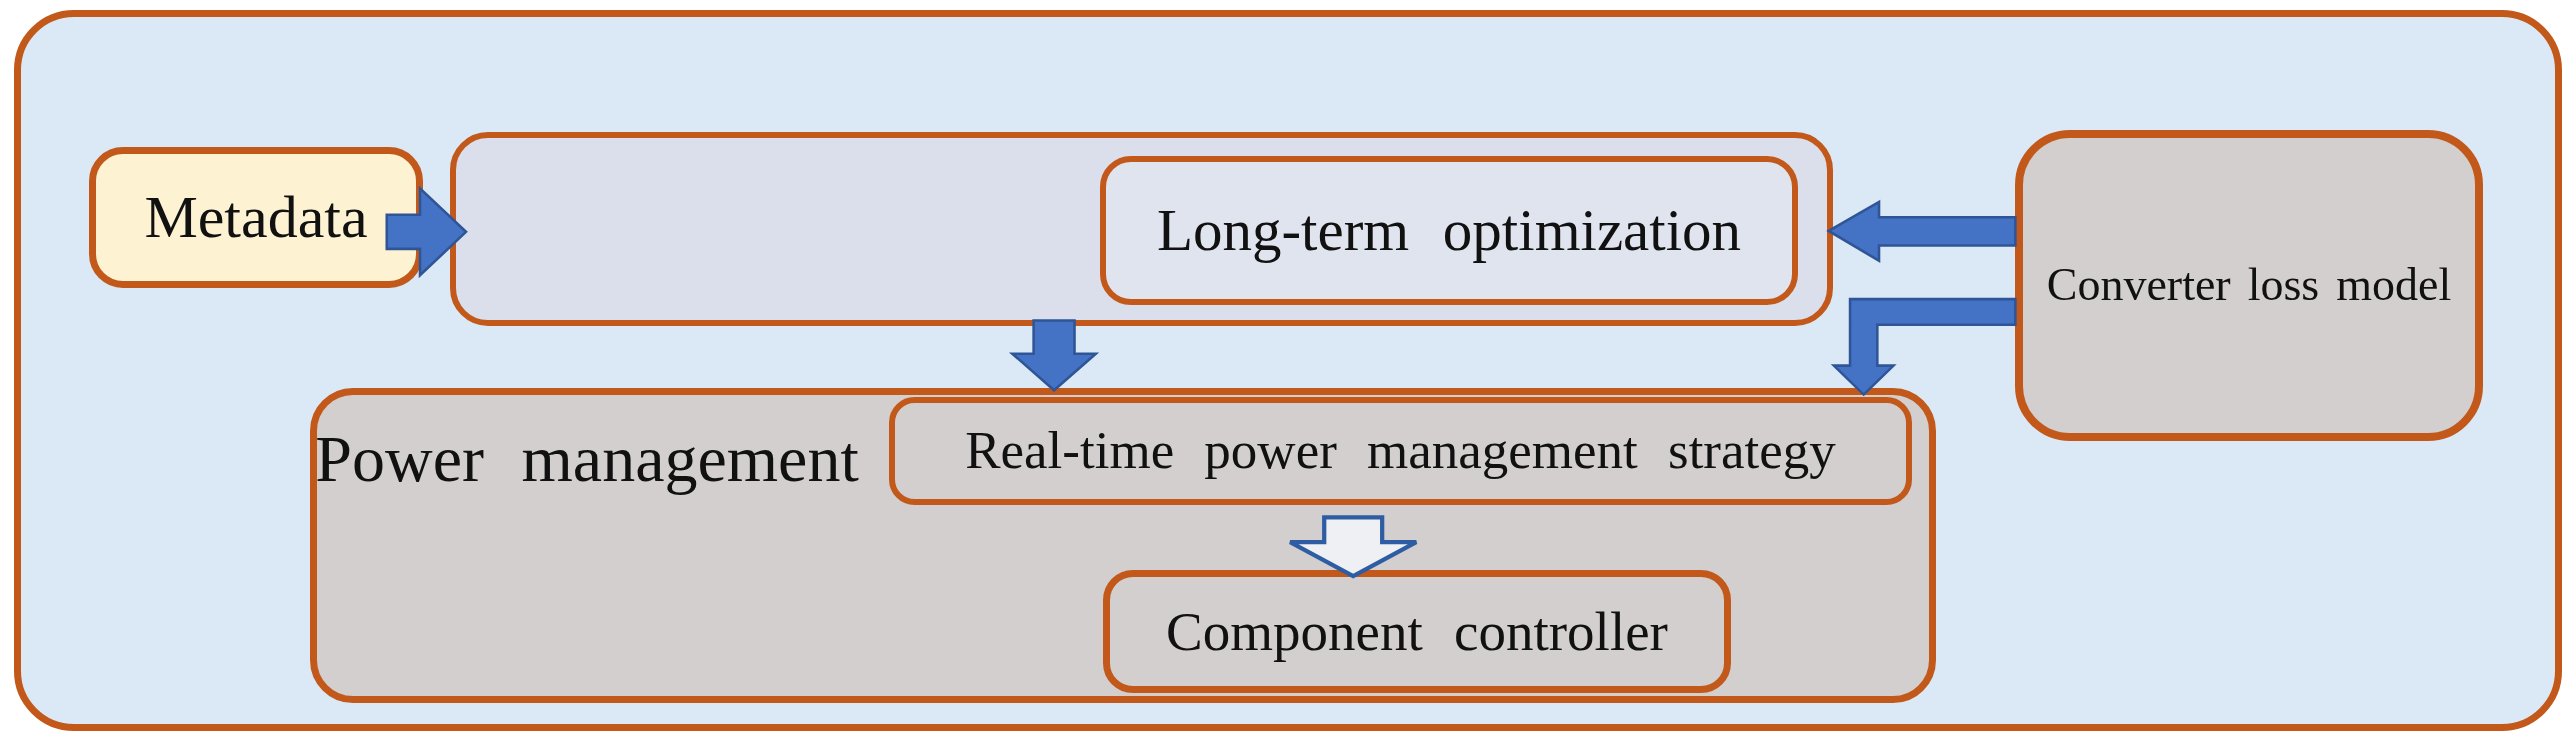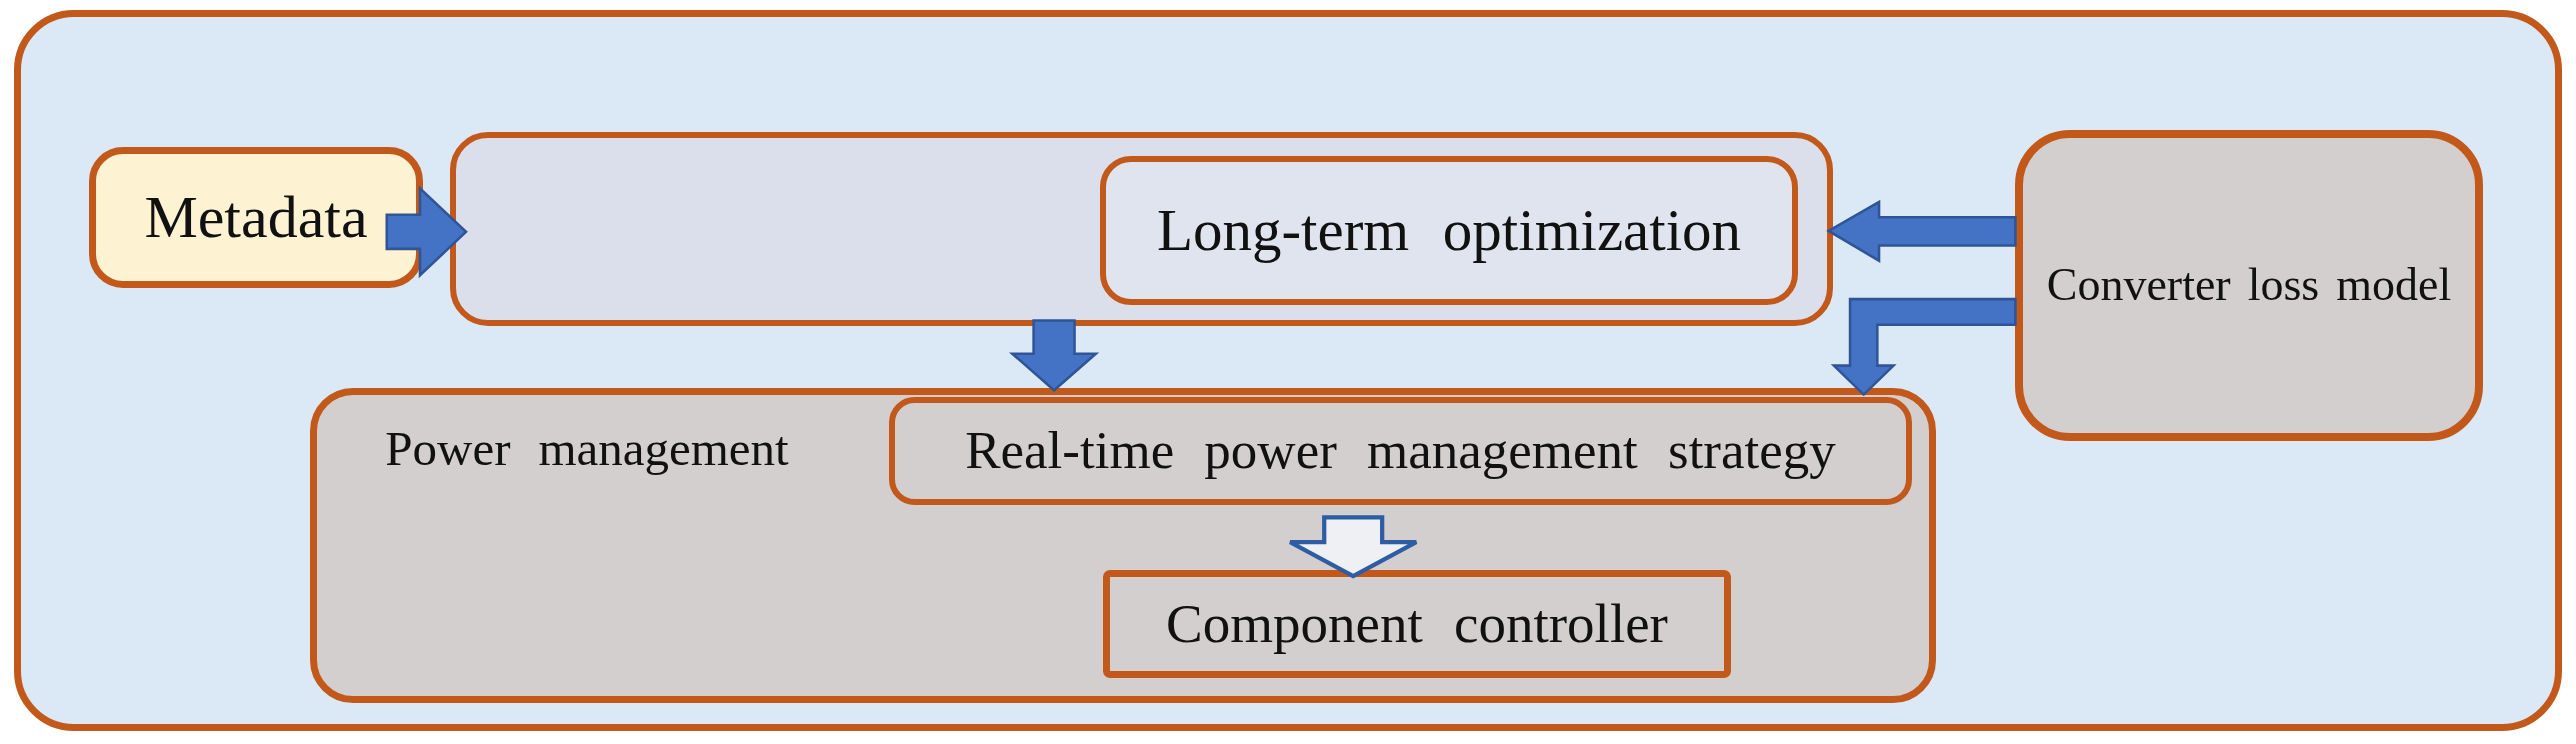--- a/index.html
+++ b/index.html
@@ -29,25 +29,25 @@
   .energy{left:450px; top:132px; width:1383px; height:194px;
           border-radius:38px; background:var(--energy_fill);}
   .energy-label{left:450px; top:132px; width:650px; height:194px; font-size:60px;}
   .longterm{left:1100px; top:156px; width:698px; height:149px;
             border-radius:31px; background:var(--long_term_fill); font-size:59px;}
   .converter{left:2015px; top:130px; width:468px; height:311px; border-width:8.5px;
              border-radius:55px; background:var(--gray_fill); font-size:46px; word-spacing:0.12em;}
 
   .power{left:310px; top:388px; width:1626px; height:315px; border-width:7.7px;
          border-radius:43px; background:var(--gray_fill);}
-  .power-label{left:310px; top:386px; width:554px; height:124px; font-size:49px;}
+  .power-label{left:310px; top:397px; width:554px; height:124px; font-size:66px;}
   .realtime{left:889px; top:397px; width:1023px; height:108px;
             border-radius:25.6px; background:var(--gray_fill); font-size:53px;}
-  .component{left:1103px; top:570px; width:628px; height:108px; border-width:7.7px;
-             border-radius:7px; background:var(--gray_fill); font-size:55px;}
+  .component{left:1103px; top:570px; width:628px; height:123px; border-width:7.7px;
+             border-radius:30px; background:var(--gray_fill); font-size:55px;}
 
   svg.arrows{position:absolute; left:0; top:0; width:2576px; height:744px; pointer-events:none;}
   .solid-arrow{fill:var(--arrow_fill); stroke:var(--arrow_stroke); stroke-width:3;}
   .hollow-arrow{fill:var(--hollow_arrow_fill); stroke:var(--hollow_arrow_stroke); stroke-width:5; stroke-linejoin:miter;}
 </style>
 </head>
 <body>
 
 <div class="canvas">
 

